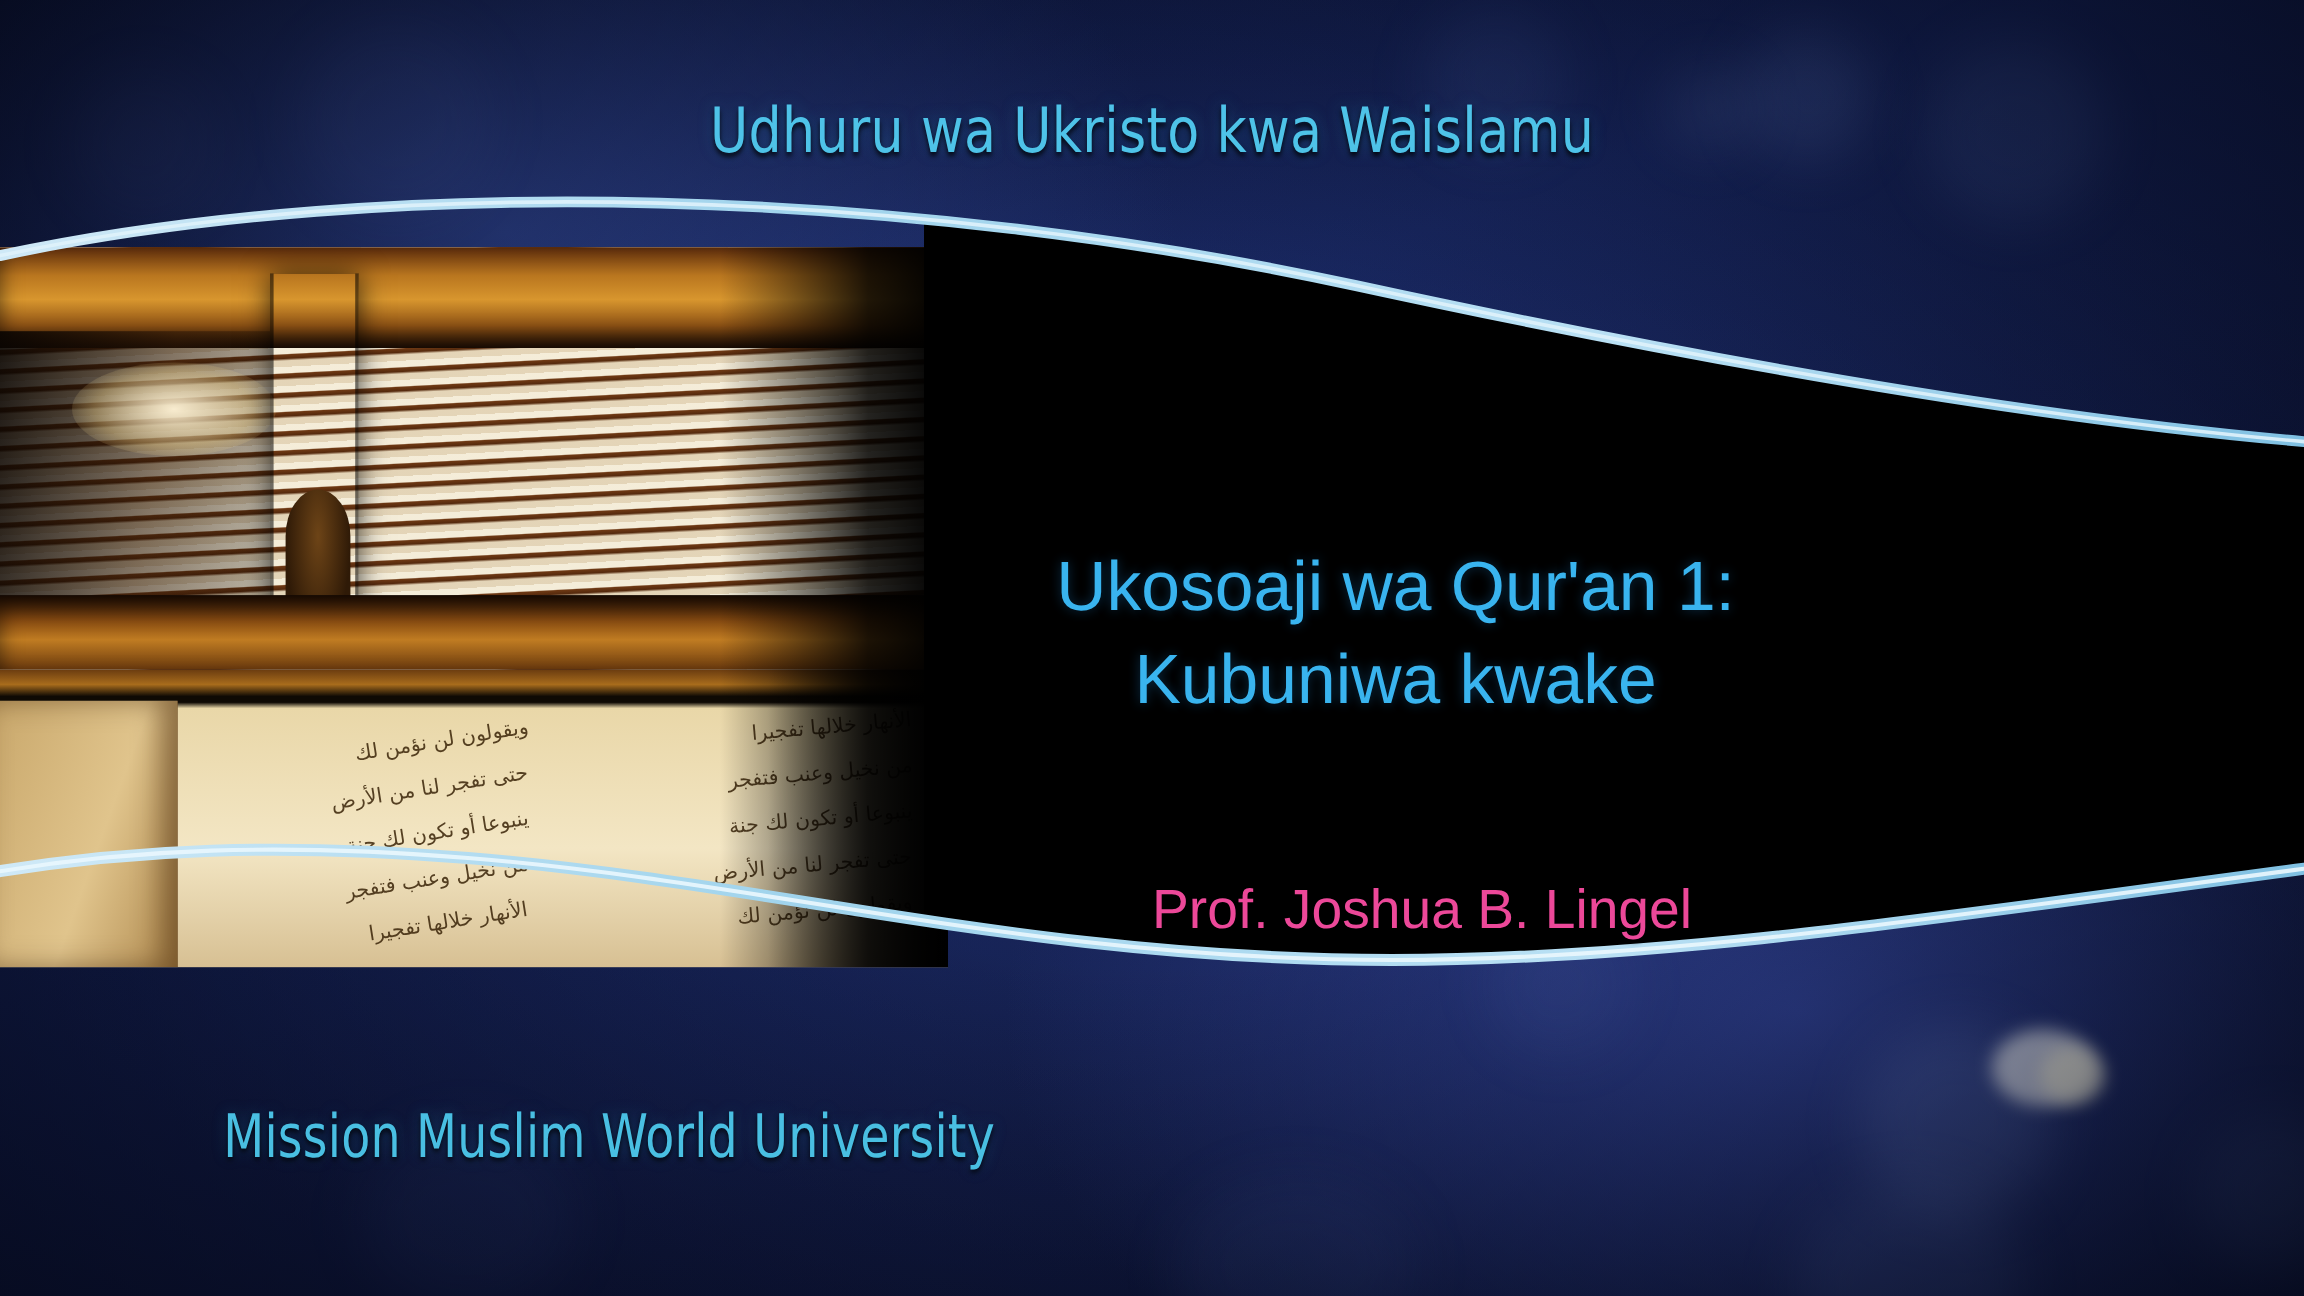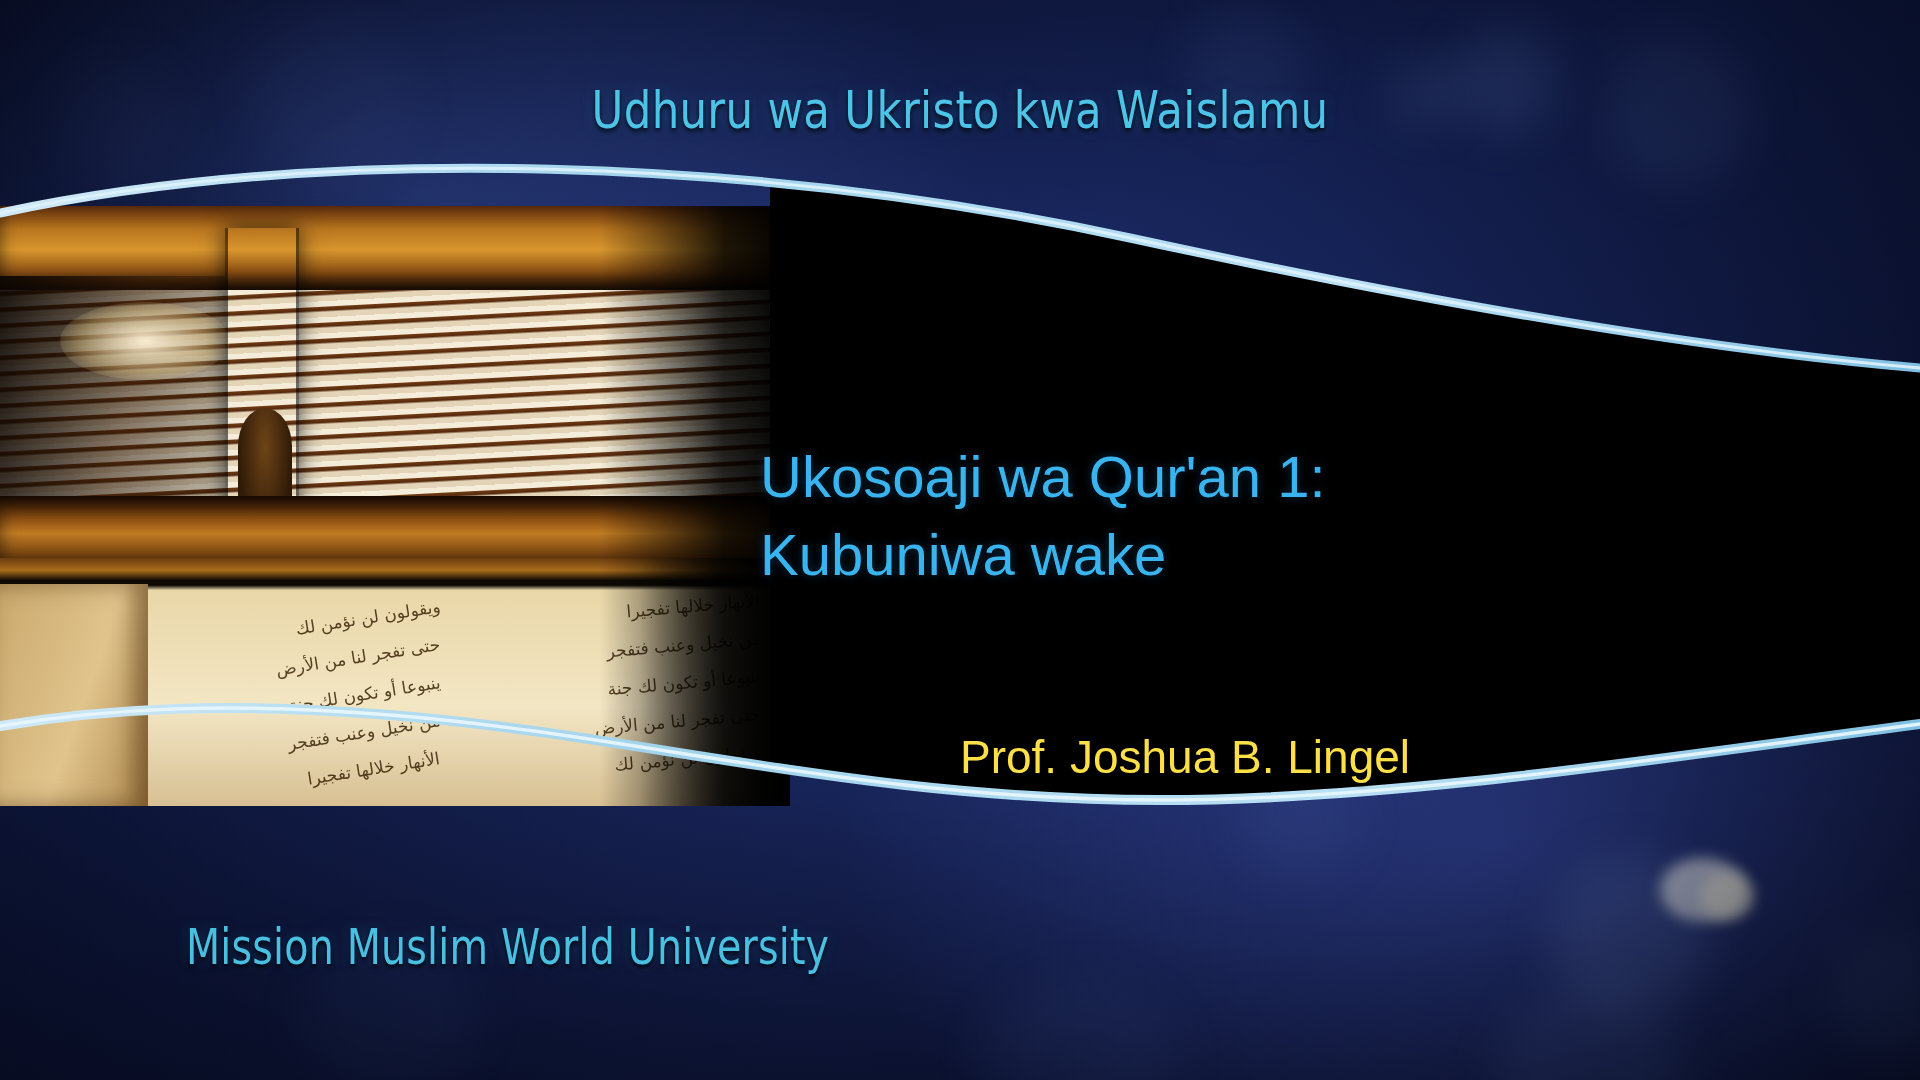--- a/index.html
+++ b/index.html
@@ -120,34 +120,34 @@
     position:absolute; top:80px; left:0; width:1920px;
     text-align:center;
     font-size:52px; font-weight:400; letter-spacing:.3px;
     color:#4ec3e8;
     font-family:"DejaVu Sans Condensed","Liberation Sans", sans-serif;
     transform:scaleX(.93);
     text-shadow:0 3px 5px rgba(0,0,0,.85), 0 0 14px rgba(40,140,190,.35);
   }
 
   .maintitle{
-    position:absolute; left:760px; top:438px; width:880px;
-    text-align:left;
+    position:absolute; left:760px; top:450px; width:880px;
+    text-align:center;
     color:#39b4ef;
     font-size:58px; line-height:78px; font-weight:400;
     font-family:"Liberation Sans", sans-serif;
     padding-right:74px;
     text-shadow:0 0 10px rgba(20,90,140,.55);
   }
   .maintitle .ln{ display:block; white-space:nowrap; }
 
   .byline{
     position:absolute; left:760px; top:730px; width:880px;
     text-align:center;
-    color:#fde047;
+    color:#ec4899;
     font-size:46px; font-weight:400;
     font-family:"Liberation Sans", sans-serif;
     padding-right:30px;
     text-shadow:0 2px 4px rgba(0,0,0,.8);
   }
 
   .footer-org{
     position:absolute; left:186px; top:918px;
     color:#49bfe2;
     font-size:50px; font-weight:400; letter-spacing:.2px;
@@ -246,20 +246,20 @@
                C1400,800 1660,758 1920,724" fill="none" stroke="url(#wgrad)" stroke-width="10" stroke-linecap="round"></path>
       <path d="M0,726 C110,708 230,702 390,715 C640,735 860,800 1160,800
                C1400,800 1660,758 1920,724" fill="none" stroke="#e8f6fd" stroke-width="3.4" stroke-linecap="round" opacity=".92"></path>
     </svg>
   </div>
 
   <div class="header-title">Udhuru wa Ukristo kwa Waislamu</div>
 
   <div class="maintitle">
     <span class="ln">Ukosoaji wa Qur'an 1:</span>
-    <span class="ln">Kubuniwa wake</span>
+    <span class="ln">Kubuniwa kwake</span>
   </div>
 
   <div class="byline">Prof. Joshua B. Lingel</div>
 
   <div class="footer-org">Mission Muslim World University</div>
 
 </div>
 
 </body></html>

